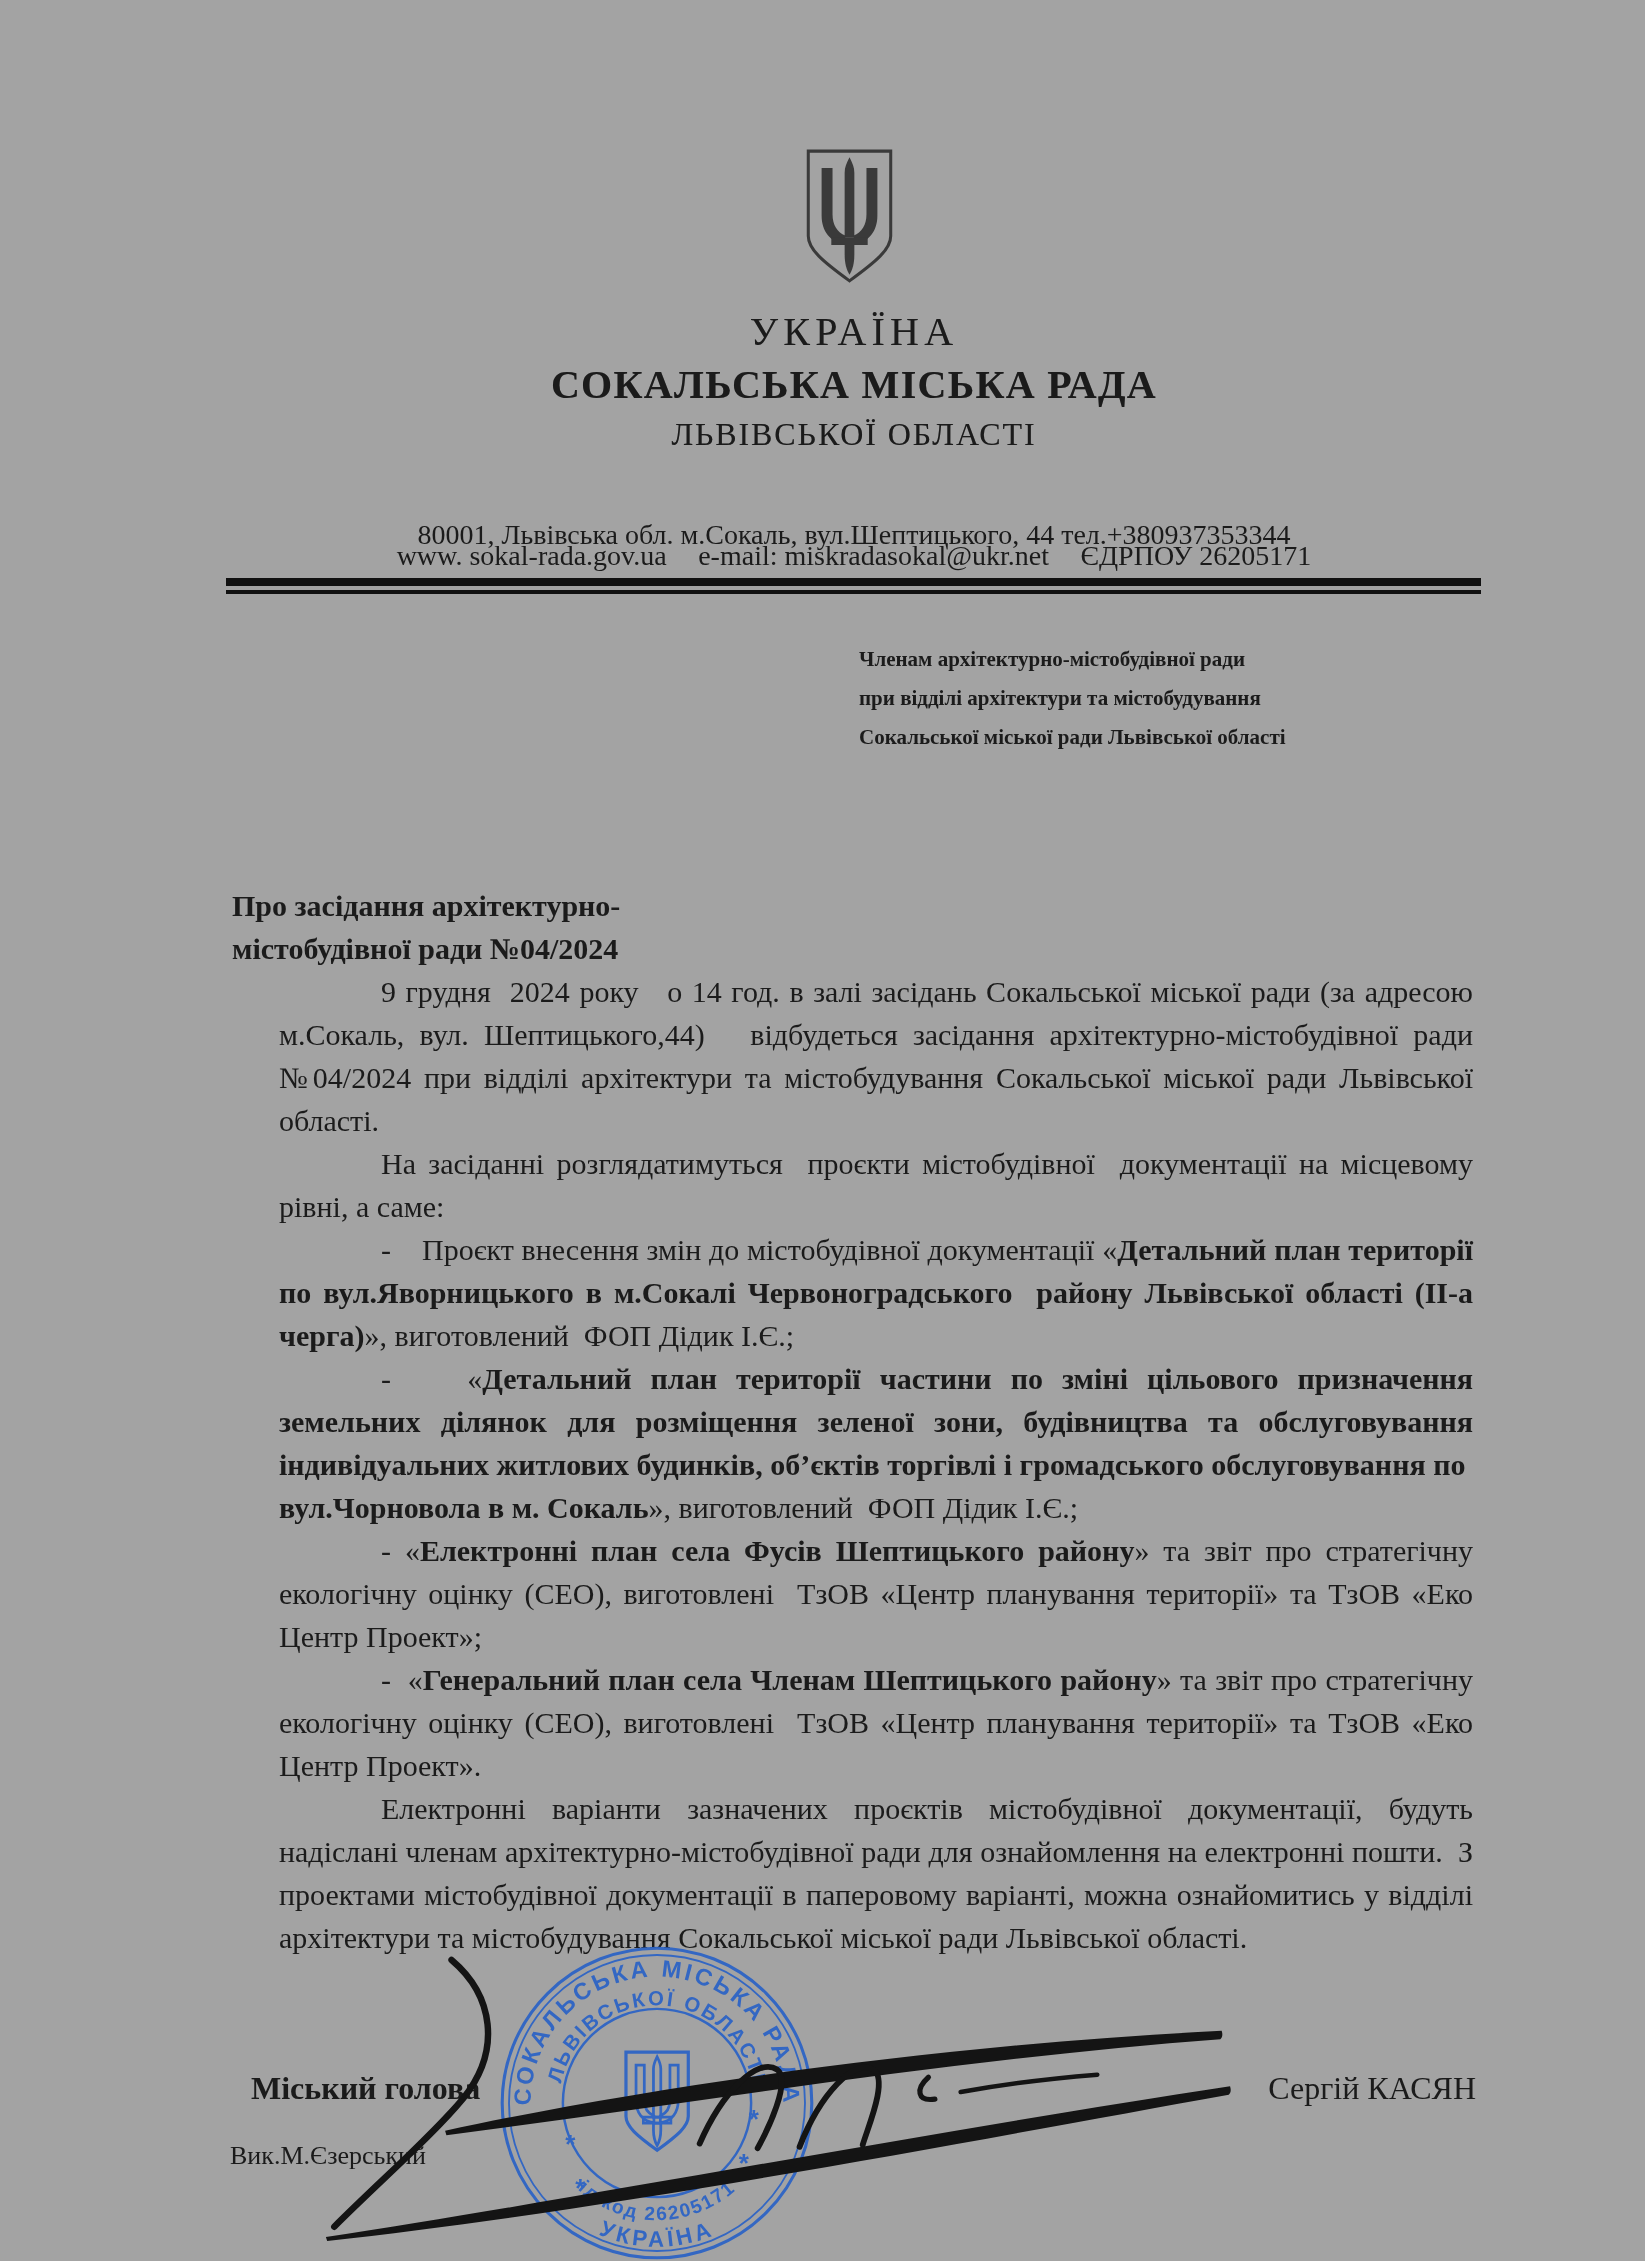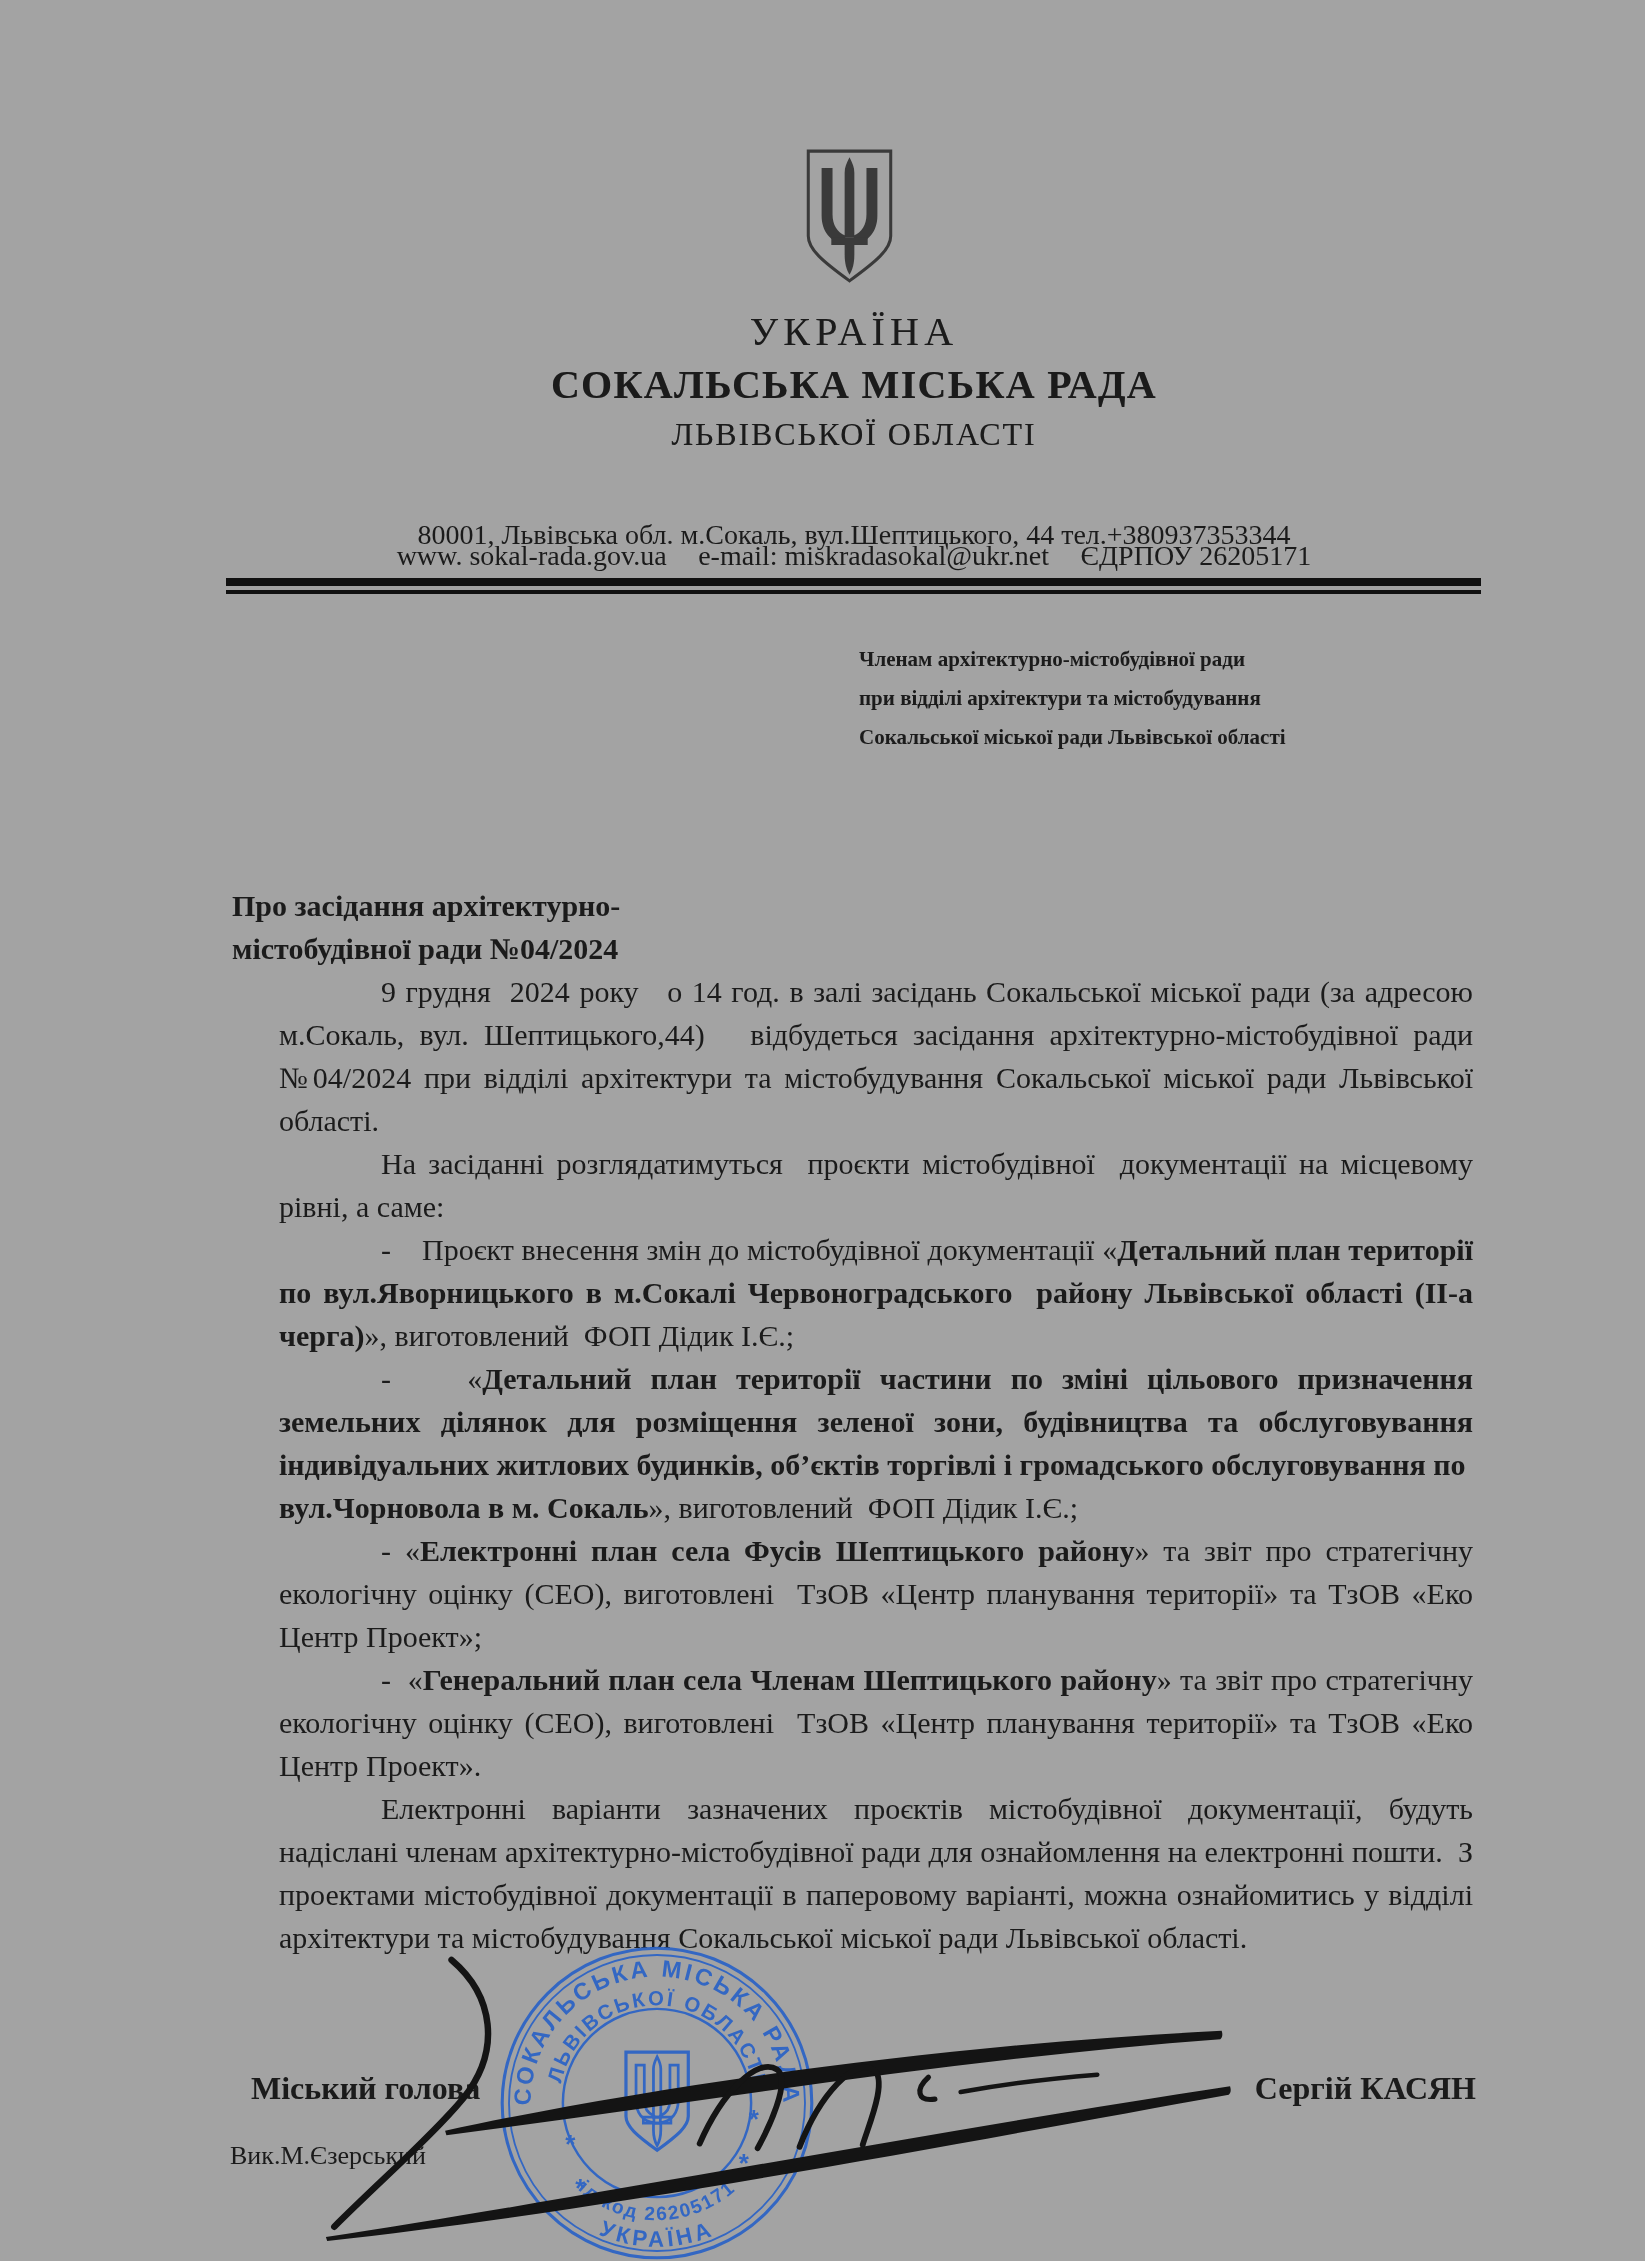--- a/index.html
+++ b/index.html
@@ -33,21 +33,21 @@
   .flow{
     position:absolute;left:232px;top:884px;width:1241px;
     font-size:30px;line-height:43px;text-align:justify;
   }
   .flow p{margin:0;padding:0;}
   .subject p{font-weight:bold;text-align:left;}
   .flow p.ind{text-indent:102px;margin-left:47px;}
   .flow .bold{font-weight:bold;}
   
   .sign-title{position:absolute;left:251px;top:2070px;font-size:32px;font-weight:bold;}
-  .sign-name{position:absolute;right:169px;top:2070px;font-size:32px;font-weight:bold;}
+  .sign-name{position:absolute;right:169px;top:2070px;font-size:32px;font-weight:normal;}
   .executor{position:absolute;left:230px;top:2141px;font-size:26px;}
   
   .stamp{position:absolute;left:496px;top:1942px;width:322px;height:322px;opacity:.92;}
   .stamp text{font-family:"Liberation Sans","DejaVu Sans",sans-serif;font-weight:bold;fill:#2a62c6;}
   
   .signature{position:absolute;left:284px;top:1947px;width:986px;height:303px;}
   .ink-soft{text-shadow:0 0 0.6px rgba(20,20,20,.35);}
 </style>
 </head>
 <body>

